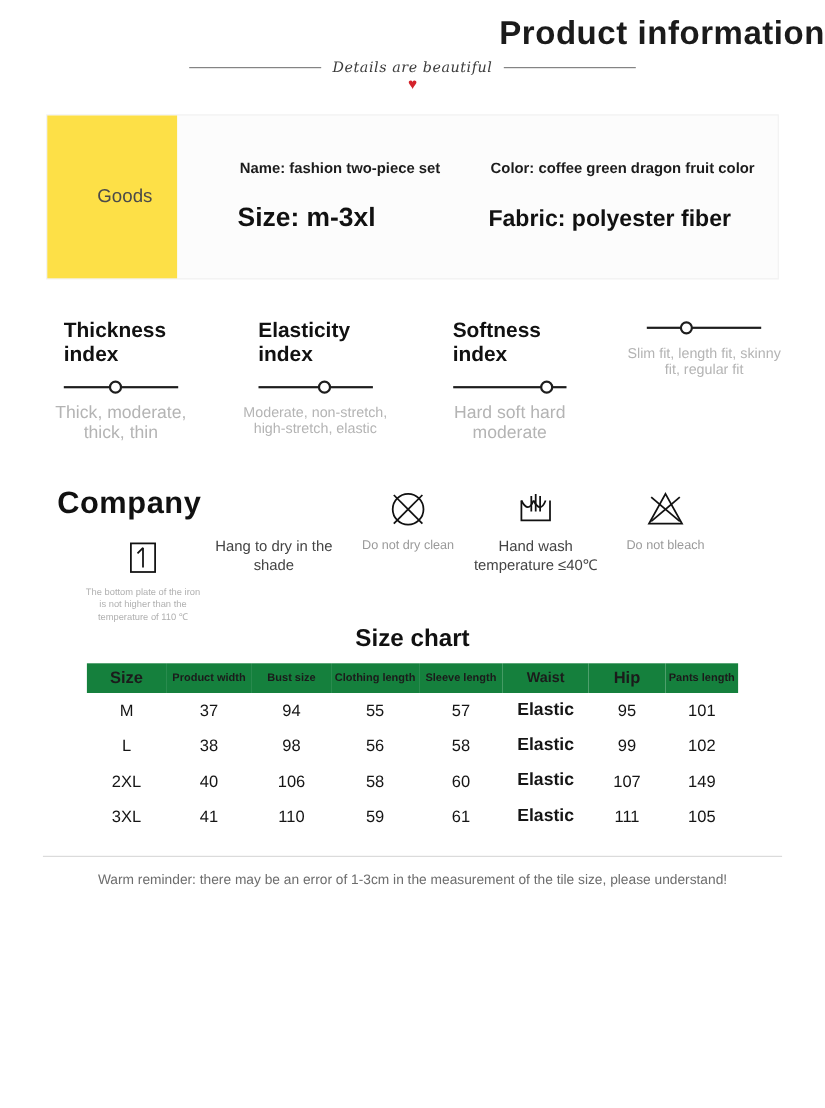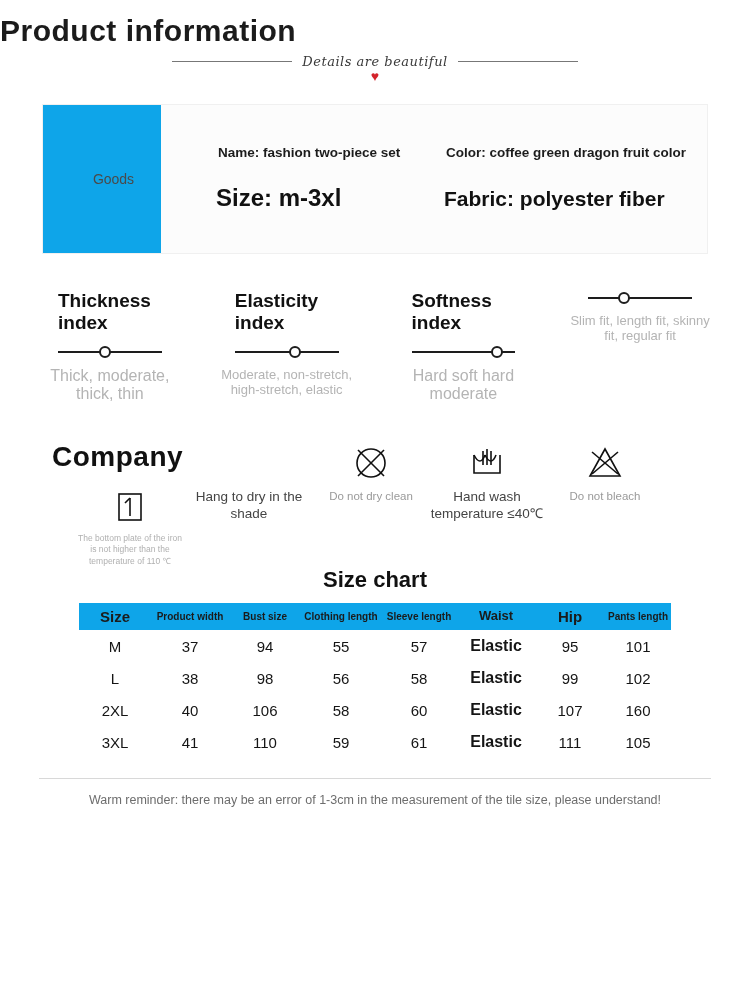--- a/index.html
+++ b/index.html
@@ -8,21 +8,21 @@
     width: 750px; height: 1007px;
     background: #ffffff;
     font-family: "Liberation Sans", sans-serif;
     color: #222;
     overflow: hidden;
   }
   .page { position: relative; width: 750px; height: 1007px; }
 
   
   .title {
-    text-align: left;
+    text-align: right;
     font-size: 30px;
     font-weight: bold;
     letter-spacing: 0.5px;
     padding-top: 14px;
     color: #1b1b1b;
   }
   .subwrap {
     display: flex;
     align-items: center;
     justify-content: center;
@@ -54,25 +54,25 @@
   .goods {
     margin: 22px 42px 0 42px;
     height: 150px;
     background: #fcfcfc;
     border: 1px solid #f0f0f0;
     display: flex;
     align-items: stretch;
   }
   .goods-label {
     width: 118px;
-    background: #0ea5e9;
+    background: #fde047;
     display: flex;
     align-items: center;
     justify-content: center;
-    font-size: 14px;
+    font-size: 17px;
     color: #4a4a4a;
     padding-left: 23px;
   }
   .goods-body {
     flex: 1;
     position: relative;
     padding: 0;
   }
   .g-name  { position: absolute; left: 57px;  top: 40px; font-size: 13.5px; font-weight: bold; color: #1c1c1c; }
   .g-color { position: absolute; left: 285px; top: 40px; font-size: 13.5px; font-weight: bold; color: #1c1c1c; }
@@ -165,21 +165,21 @@
     font-weight: bold;
     margin-top: 4px;
     color: #111;
   }
   table.sizes {
     margin: 10px auto 0 auto;
     width: 592px;
     border-collapse: collapse;
   }
   table.sizes th {
-    background: #0ea5e9;
+    background: #15803d;
     font-size: 10px;
     font-weight: bold;
     color: #1b1b1b;
     padding: 5px 2px;
     line-height: 1.15;
     text-align: center;
     border: none;
   }
   table.sizes th.big { font-size: 15px; }
   table.sizes th.mid { font-size: 13px; }
@@ -369,21 +369,21 @@
         <td>102</td>
       </tr>
       <tr>
         <td>2XL</td>
         <td>40</td>
         <td>106</td>
         <td>58</td>
         <td>60</td>
         <td class="elastic">Elastic</td>
         <td>107</td>
-        <td>160</td>
+        <td>149</td>
       </tr>
       <tr>
         <td>3XL</td>
         <td>41</td>
         <td>110</td>
         <td>59</td>
         <td>61</td>
         <td class="elastic">Elastic</td>
         <td>111</td>
         <td>105</td>

